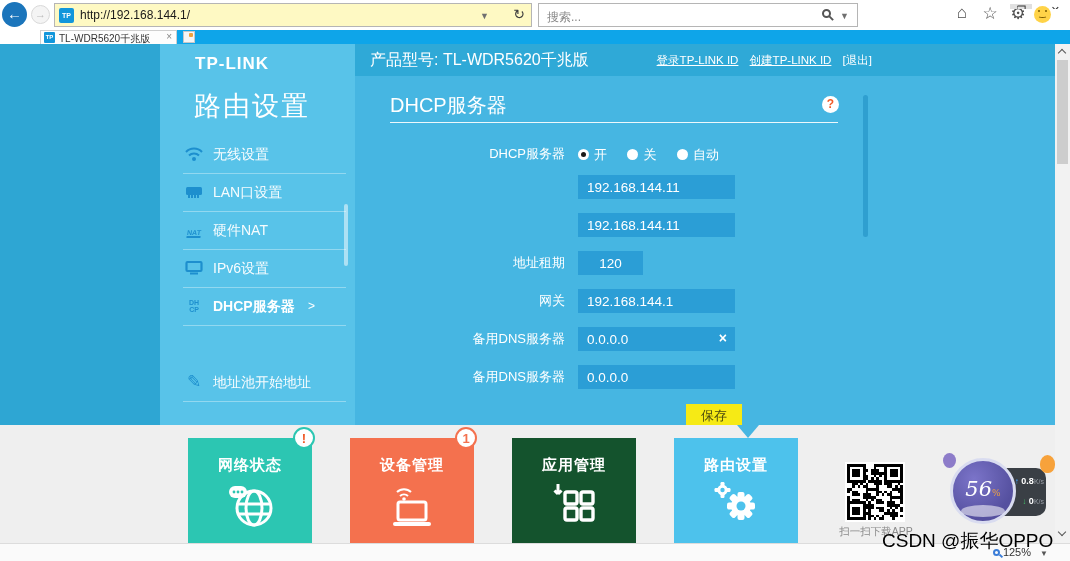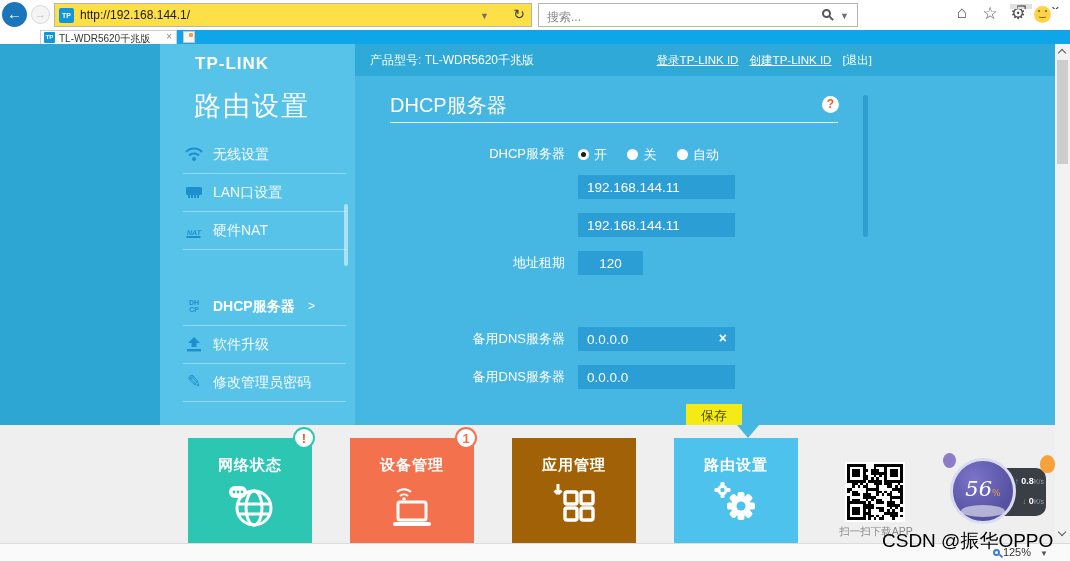--- a/index.html
+++ b/index.html
@@ -4,21 +4,21 @@
 <style>
   * { margin:0; padding:0; box-sizing:border-box; }
   html,body { width:1070px; height:561px; overflow:hidden; background:#fff;
     font-family:"Liberation Sans","DejaVu Sans",sans-serif; }
 
   
   #chrome { position:absolute; left:0; top:0; width:1070px; height:30px; background:#fff; }
   .nav-btn { position:absolute; border-radius:50%; text-align:center; }
   #back-btn { left:2px; top:2px; width:25px; height:25px; background:#1b75bb; color:#fff; font-size:15px; line-height:24px; }
   #fwd-btn { left:31px; top:5px; width:19px; height:19px; background:#f4f4f4; border:1px solid #d9d9d9; color:#b9b9b9; font-size:11px; line-height:17px; }
-  #url-box { position:absolute; left:54px; top:3px; width:478px; height:24px; border:1px solid #b5b5b5; background:#fde047; }
+  #url-box { position:absolute; left:54px; top:3px; width:478px; height:24px; border:1px solid #b5b5b5; background:#fef9c3; }
   #url-favicon { position:absolute; left:4px; top:4px; width:15px; height:15px; background:#1296db; color:#fff; font-size:7px; font-weight:bold; text-align:center; line-height:15px; border-radius:2px; }
   #url-text { position:absolute; left:25px; top:4px; font-size:12px; color:#1a1a1a; }
   #url-dd { position:absolute; right:42px; top:7px; font-size:9px; color:#707070; }
   #refresh-btn { position:absolute; right:6px; top:2px; font-size:14px; color:#3c3c3c; }
   #search-box { position:absolute; left:538px; top:3px; width:320px; height:24px; border:1px solid #b5b5b5; background:#fff; }
   #search-placeholder { position:absolute; left:8px; top:5px; font-size:12px; color:#8a8a8a; }
   .mag { display:inline-block; width:9px; height:9px; border:2px solid #555; border-radius:50%; position:relative; }
   .mag::after { content:''; position:absolute; width:6px; height:2px; background:#555; transform:rotate(45deg); right:-5px; bottom:-3px; }
   #search-btn { position:absolute; right:26px; top:5px; }
   #search-dd { position:absolute; right:8px; top:7px; font-size:9px; color:#707070; }
@@ -49,21 +49,21 @@
   .menu-item { position:absolute; left:23px; width:163px; height:38px; border-bottom:1px solid rgba(255,255,255,0.35);text-decoration:underline; }
   .menu-item .mi-icon { position:absolute; left:0px; top:9px; width:22px; height:20px; color:#1d8fce; text-align:center; }
   .menu-item .mi-label { position:absolute; left:30px; top:10px; font-size:14px; color:rgba(255,255,255,0.95); white-space:nowrap; }
   .menu-item.active .mi-label { color:#fff; font-weight:bold; }
   .mi-arrow { position:absolute; left:125px; top:11px; color:#fff; font-size:12px; }
   .nat-txt,.dhcp-txt { font-size:7px; font-weight:bold; color:#1d8fce; line-height:7px; display:inline-block; margin-top:2px; }
   #sidebar-scroll { position:absolute; left:184px; top:160px; width:4px; height:62px; background:rgba(255,255,255,0.5); border-radius:2px; }
 
   
   #topbar { position:absolute; left:355px; top:0; width:700px; height:32px; background:#2fa9d7; }
-  #product-label { position:absolute; left:15px; top:0; line-height:32px; font-size:12px; color:#fff; }
+  #product-label { position:absolute; left:15px; top:0; line-height:32px; font-size:16px; color:#fff; }
   #id-links { position:absolute; right:183px; top:0; line-height:32px; font-size:11.5px; color:#fff; white-space:nowrap; }
   #id-links a { color:#fff; text-decoration:underline; margin-left:8px; }
 
   
   #content { position:absolute; left:355px; top:32px; width:700px; height:349px; background:#46b6e2; }
   #page-heading { position:absolute; left:35px; top:16px; font-size:20px; color:#fff; }
   #help-btn { position:absolute; left:467px; top:20px; width:17px; height:17px; background:#fff; border-radius:50%; color:#f05a28; font-weight:bold; font-size:12px; text-align:center; line-height:17px; }
   #heading-rule { position:absolute; left:35px; top:46px; width:448px; height:1px; background:rgba(255,255,255,0.9); }
   .form-row { position:absolute; left:0; width:520px; height:24px; }
   .f-label { position:absolute; left:0; top:0; width:210px; text-align:right; font-size:13px; color:#fff; line-height:24px; }
@@ -83,21 +83,21 @@
   #active-pointer { position:absolute; left:737px; top:381px; width:0; height:0; border-left:11px solid transparent; border-right:11px solid transparent; border-top:13px solid #46b6e2; z-index:6; }
 
   
   #footer { position:absolute; left:0; top:381px; width:1055px; height:118px; background:#efefef; z-index:5; }
   .tile { position:absolute; top:13px; width:124px; height:105px; }
   .tile-label { position:absolute; left:0; top:18px; width:100%; text-align:center; color:#fff; font-size:15px; font-weight:bold; letter-spacing:1px; }
   .tile-icon { position:absolute; left:0; top:42px; width:100%; height:56px; text-align:center; }
   .badge { position:absolute; top:-11px; right:-3px; width:22px; height:22px; border-radius:50%; background:#fff; text-align:center; line-height:19px; font-size:13px; font-weight:bold; z-index:7; }
   #tile-0 { left:188px; background:#2cc6b2; }
   #tile-1 { left:350px; background:#f4714e; }
-  #tile-2 { left:512px; background:#a16207; }
+  #tile-2 { left:512px; background:#14532d; }
   #tile-3 { left:674px; background:#4dc2ec; }
   #badge-0 { border:2px solid #2cc6b2; color:#f05a28; }
   #badge-1 { border:2px solid #f4714e; color:#f4714e; }
   #qr-box { position:absolute; left:845px; top:37px; width:60px; height:60px; background:#fff; padding:2px; }
   #qr-caption { position:absolute; left:836px; top:100px; width:80px; text-align:center; font-size:10.5px; color:#8a8a8a; white-space:nowrap; }
   #speed-pill { position:absolute; left:988px; top:43px; width:58px; height:48px; background:#3a3f45; border-radius:10px; }
   .pill-row { position:absolute; left:16px; width:40px; text-align:right; color:#fff; font-size:9px; font-weight:bold; }
   .pill-row .unit { color:#9aa0a8; font-weight:normal; font-size:7px; }
   .arrow-up { color:#4aa3ff; font-size:8px; } .arrow-dn { color:#44c36a; font-size:8px; }
   #speed-ball { position:absolute; left:950px; top:33px; width:66px; height:66px; border-radius:50%;
@@ -195,40 +195,40 @@
           </svg>
       </span>
       <span class="mi-label">LAN口设置</span>
     </div>
 
     <div class="menu-item" style="top:168px">
       <span class="mi-icon"><span class="nat-txt" style="border-bottom:2px solid #1d8fce;transform:skewX(-8deg);display:inline-block">NAT</span></span>
       <span class="mi-label">硬件NAT</span>
     </div>
 
+    <div class="menu-item" style="top:206px">
+      <span class="mi-icon">
+        <svg width="20" height="18" viewBox="0 0 20 18">
+            <rect x="2.5" y="3" width="15" height="9" rx="1" fill="none" stroke="#1d8fce" stroke-width="2.2"></rect>
+            <rect x="6" y="13.5" width="8" height="2" fill="#1d8fce"></rect>
+          </svg>
+      </span>
+      <span class="mi-label">IPv6设置</span>
+    </div>
 
     <div class="menu-item active" style="top:244px">
       <span class="mi-icon"><span class="dhcp-txt"><span>DH</span><br><span>CP</span></span></span>
       <span class="mi-label">DHCP服务器</span>
       <span class="mi-arrow">&gt;</span>
     </div>
 
-    <div class="menu-item" style="top:282px">
-      <span class="mi-icon">
-        <svg width="20" height="18" viewBox="0 0 20 18">
-            <path d="M10 2 L16 8 H12.5 V12 H7.5 V8 H4 Z" fill="#1d8fce"></path>
-            <rect x="3" y="14" width="14" height="2.4" fill="#1d8fce"></rect>
-          </svg>
-      </span>
-      <span class="mi-label">软件升级</span>
-    </div>
 
     <div class="menu-item" style="top:320px">
       <span class="mi-icon" style="font-size:17px;top:7px">✎</span>
-      <span class="mi-label">修改管理员密码</span>
+      <span class="mi-label">地址池开始地址</span>
     </div>
 
 
     <div id="sidebar-scroll"></div>
   </div>
 
   <div id="topbar">
     <span id="product-label">产品型号: TL-WDR5620千兆版</span>
     <span id="id-links">
       <a href="#">登录TP-LINK ID</a>
@@ -257,20 +257,24 @@
 
     <div class="form-row" style="top:137px">
       <input class="f-input" value="192.168.144.11" style="">
     </div>
 
     <div class="form-row" style="top:175px">
       <span class="f-label">地址租期</span>
       <input class="f-input small" value="120" style="">
     </div>
 
+    <div class="form-row" style="top:213px">
+      <span class="f-label">网关</span>
+      <input class="f-input" value="192.168.144.1" style="">
+    </div>
 
     <div class="form-row" style="top:251px">
       <span class="f-label">备用DNS服务器</span>
       <input class="f-input" value="0.0.0.0" style="">
       <span class="clear-x" style="right:148px">×</span>
     </div>
 
     <div class="form-row" style="top:289px">
       <span class="f-label">备用DNS服务器</span>
       <input class="f-input" value="0.0.0.0" style="">

